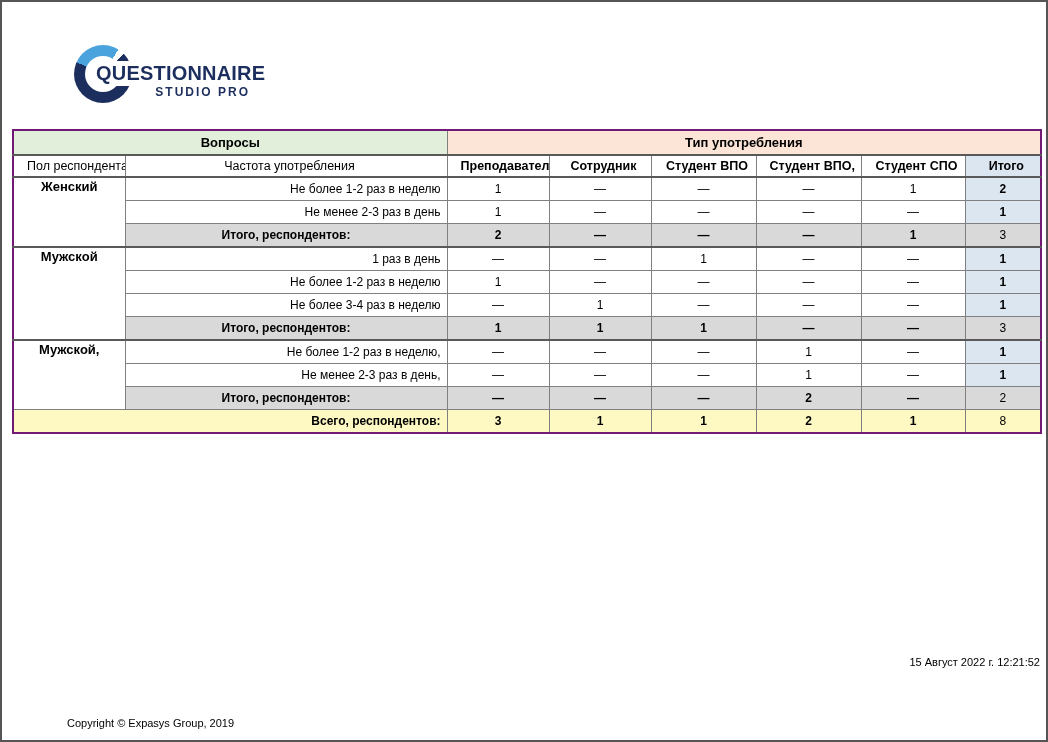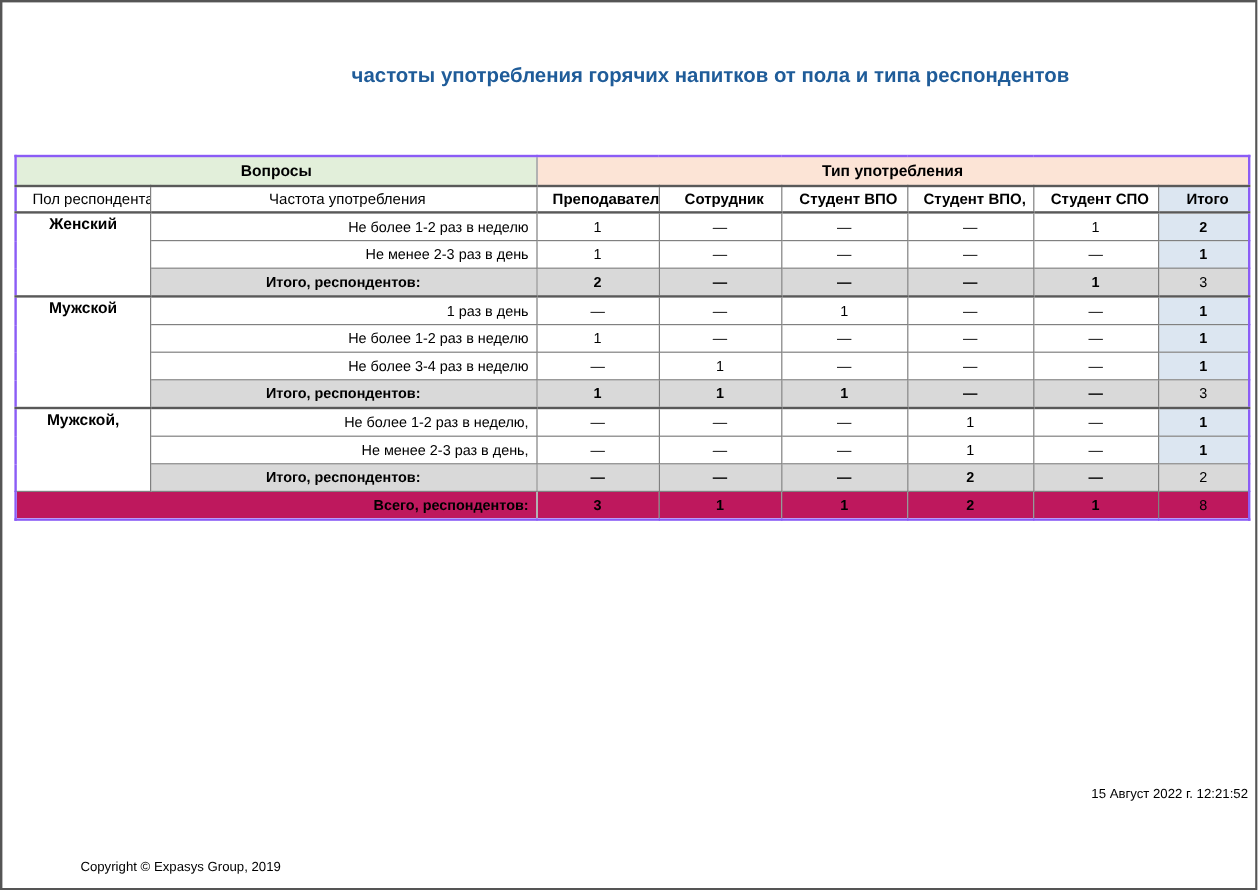--- a/index.html
+++ b/index.html
@@ -36,55 +36,59 @@
     position:absolute; left:291px; top:48px; font-size:17px; font-weight:bold;
     color:#1f5c99; line-height:25px;
   }
 
   
   table.report {
     position:absolute; left:10px; top:127px; width:1028px;
     border-collapse:collapse; table-layout:fixed;
     font-size:12px;
   }
-  table.report { border:2px solid #8b5cf6; }
+  table.report { border:2px solid #701a75; }
   table.report th, table.report td {
     border:1px solid #808080; padding:1px 6px; height:20px; overflow:hidden;
     white-space:nowrap;
   }
   thead tr.grp th { height:21px; font-size:13px; font-weight:bold; text-align:center; border-bottom:2px solid #595959; }
   th.hdr-q { background:#e2efda; }
   th.hdr-t { background:#fce4d6; }
   thead tr.cols th { height:18px; font-weight:bold; text-align:center; font-size:12.5px;padding-left:13px; }
   thead tr.cols th.plain { font-weight:normal; }
   thead tr.cols th.itogo-head { background:#dce6f1; }
 
   tr.group-start td { border-top:2px solid #595959; }
   td.gender { font-weight:bold; text-align:center; vertical-align:top; font-size:13px; background:#fff; }
   td.freq { text-align:right; }
   td.val { text-align:center; }
   td.b { font-weight:bold; }
   td.itogo-col { background:#dce6f1; font-weight:bold; }
   tr.subtotal-row td { background:#d9d9d9; }
   td.sub-lbl { font-weight:bold; text-align:center; }
-  tr.grand-row td { background:#be185d; }
+  tr.grand-row td { background:#fef9c3; }
   td.grand-lbl { font-weight:bold; text-align:right; }
 
   
   .footer-left  { position:absolute; left:65px; top:686px; font-size:11px;margin-top:29px; }
   .footer-right { position:absolute; right:6px; top:654px; font-size:11px; }
 </style>
 </head>
 <body>
 
 <div class="page">
 
+  <div class="logo">
+    <div class="logo-ring"></div>
+    <div class="logo-name">QUESTIONNAIRE</div>
+    <div class="logo-sub">STUDIO PRO</div>
+  </div>
 
   <div class="title">
-    <div>частоты употребления горячих напитков от пола и типа респондентов</div>
   </div>
 
   <table class="report">
     <colgroup>
       <col style="width:112px">
         <col style="width:322px">
         <col style="width:102px">
       <col style="width:102px">
         <col style="width:105px">
         <col style="width:105px">

